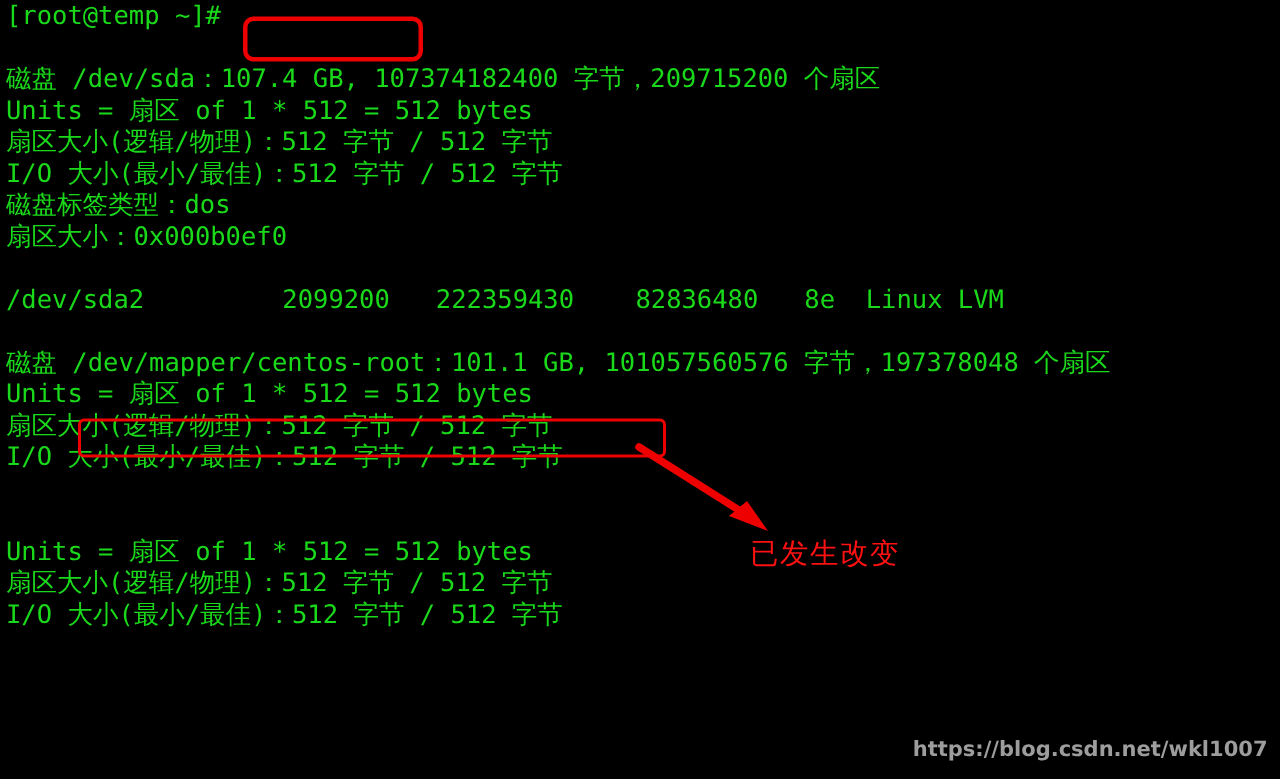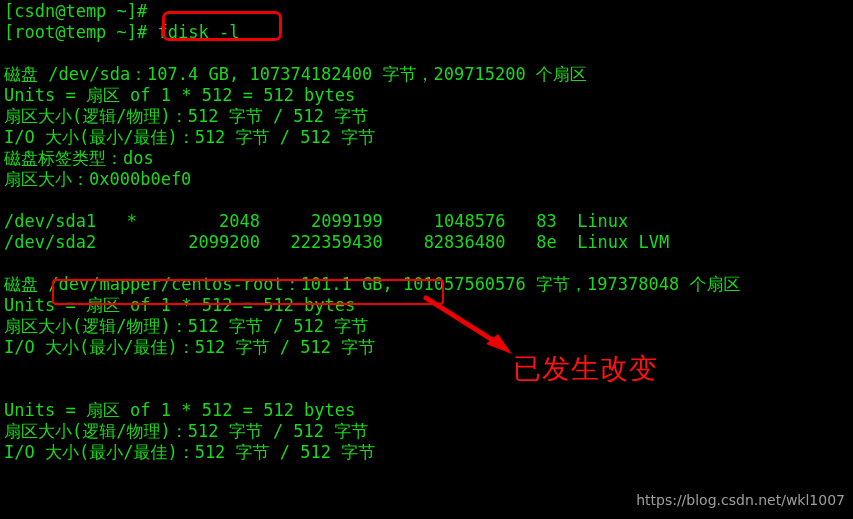--- a/index.html
+++ b/index.html
@@ -80,57 +80,55 @@
     height: 70px;
     pointer-events: none;
   }
 
   
   #annotation-changed {
     position: absolute;
     left: 500px;
     top: 356px;
     color: #ff1111;
-    font-size: 28px;
+    font-size: 19px;
     line-height: 26px;
     font-family: "DejaVu Sans", "Liberation Sans", sans-serif;
     white-space: pre;
     letter-spacing: 1px;
-    margin-left: 13px;
   }
 
   
   #watermark {
     position: absolute;
     right: 8px;
     top: 492px;
     color: #b9b9b9;
     font-size: 14px;
     font-family: "DejaVu Sans", "Liberation Sans", sans-serif;
     white-space: pre;
     opacity: 0.85;
+    font-weight: bold;
   }
 </style>
 </head>
 <body>
 
 <div id="terminal">
 
   <div class="term-body">
-    <div class="line">[csdn@temp ~]#</div>
-    <div class="line">[root@temp ~]# fdisk -l</div>
+    <div class="line">[root@temp ~]#</div>
     <div class="line blank"></div>
     <div class="line">磁盘 /dev/sda：107.4 GB, 107374182400 字节，209715200 个扇区</div>
     <div class="line">Units = 扇区 of 1 * 512 = 512 bytes</div>
     <div class="line">扇区大小(逻辑/物理)：512 字节 / 512 字节</div>
     <div class="line">I/O 大小(最小/最佳)：512 字节 / 512 字节</div>
     <div class="line">磁盘标签类型：dos</div>
     <div class="line">扇区大小：0x000b0ef0</div>
     <div class="line blank"></div>
-    <div class="line">/dev/sda1   *        2048     2099199     1048576   83  Linux</div>
     <div class="line">/dev/sda2         2099200   222359430    82836480   8e  Linux LVM</div>
     <div class="line blank"></div>
     <div class="line">磁盘 /dev/mapper/centos-root：101.1 GB, 101057560576 字节，197378048 个扇区</div>
     <div class="line">Units = 扇区 of 1 * 512 = 512 bytes</div>
     <div class="line">扇区大小(逻辑/物理)：512 字节 / 512 字节</div>
     <div class="line">I/O 大小(最小/最佳)：512 字节 / 512 字节</div>
     <div class="line blank"></div>
     <div class="line blank"></div>
     <div class="line">Units = 扇区 of 1 * 512 = 512 bytes</div>
     <div class="line">扇区大小(逻辑/物理)：512 字节 / 512 字节</div>

